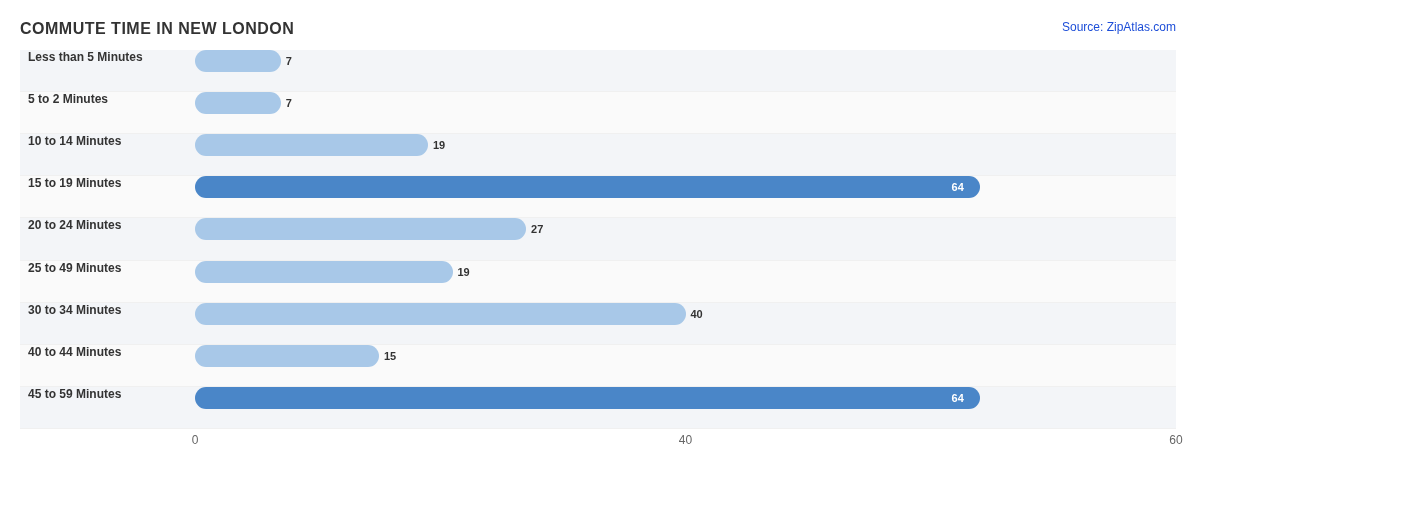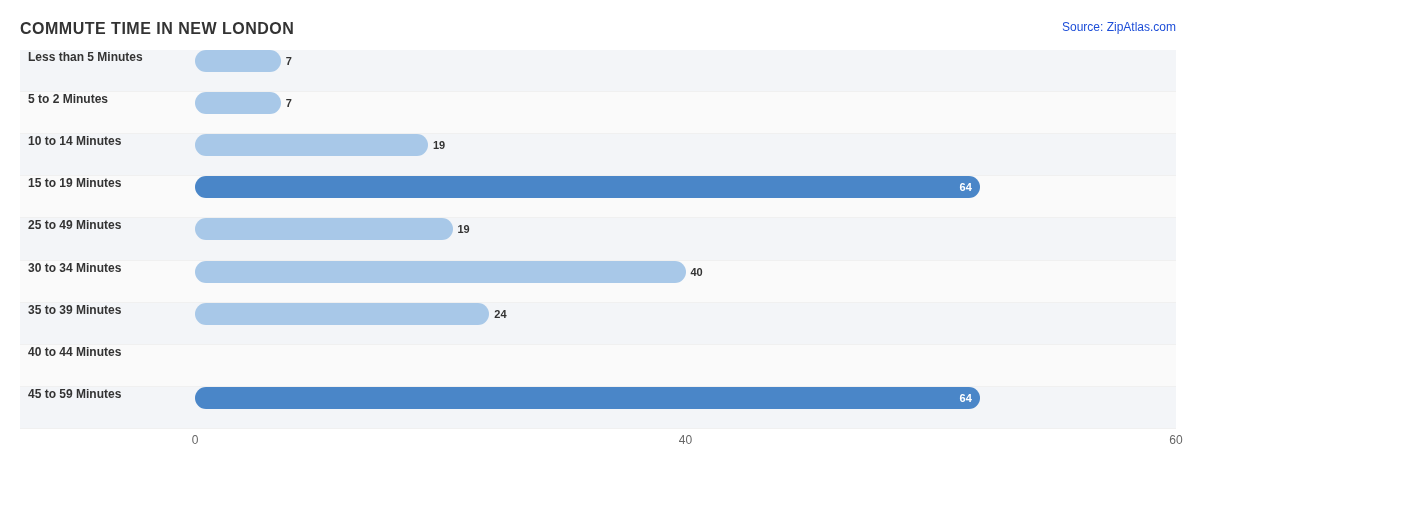--- a/index.html
+++ b/index.html
@@ -106,21 +106,21 @@
     }
     .bar-value {
       font-size: 11px;
       color: #333;
       margin-left: 5px;
       white-space: nowrap;
     }
     .bar-value.inside {
       color: #fff;
       position: absolute;
-      right: 8px;
+      right: 16px;
       font-size: 11px;
     }
     .x-axis {
       display: flex;
       margin-top: 4px;
       padding-left: 175px;
     }
     .x-axis-labels {
       flex: 1;
       position: relative;
@@ -169,42 +169,46 @@
         </div>
         <div class="bar-row">
           <div class="bar-label">15 to 19 Minutes</div>
           <div class="bar-track">
             <div class="bar-fill highlight" style="width: 80%;">
               <span class="bar-value inside">64</span>
             </div>
           </div>
         </div>
         <div class="bar-row">
+          <div class="bar-label">20 to 24 Minutes</div>
+          <div class="bar-track">
+            <div class="bar-fill normal" style="width: 33.75%;"></div>
+            <span class="bar-value">27</span>
+          </div>
+        </div>
+        <div class="bar-row">
           <div class="bar-label">25 to 49 Minutes</div>
           <div class="bar-track">
             <div class="bar-fill normal" style="width: 26.25%;"></div>
             <span class="bar-value">19</span>
           </div>
         </div>
         <div class="bar-row">
           <div class="bar-label">30 to 34 Minutes</div>
           <div class="bar-track">
             <div class="bar-fill normal" style="width: 50%;"></div>
             <span class="bar-value">40</span>
           </div>
         </div>
         <div class="bar-row">
-          <div class="bar-label">35 to 39 Minutes</div>
-          <div class="bar-track">
-            <div class="bar-fill normal" style="width: 30%;"></div>
-            <span class="bar-value">24</span>
-          </div>
-        </div>
-        <div class="bar-row">
           <div class="bar-label">40 to 44 Minutes</div>
+          <div class="bar-track">
+            <div class="bar-fill normal" style="width: 18.75%;"></div>
+            <span class="bar-value">15</span>
+          </div>
         </div>
         <div class="bar-row">
           <div class="bar-label">45 to 59 Minutes</div>
           <div class="bar-track">
             <div class="bar-fill highlight" style="width: 80%;">
               <span class="bar-value inside">64</span>
             </div>
           </div>
         </div>
       </div>

